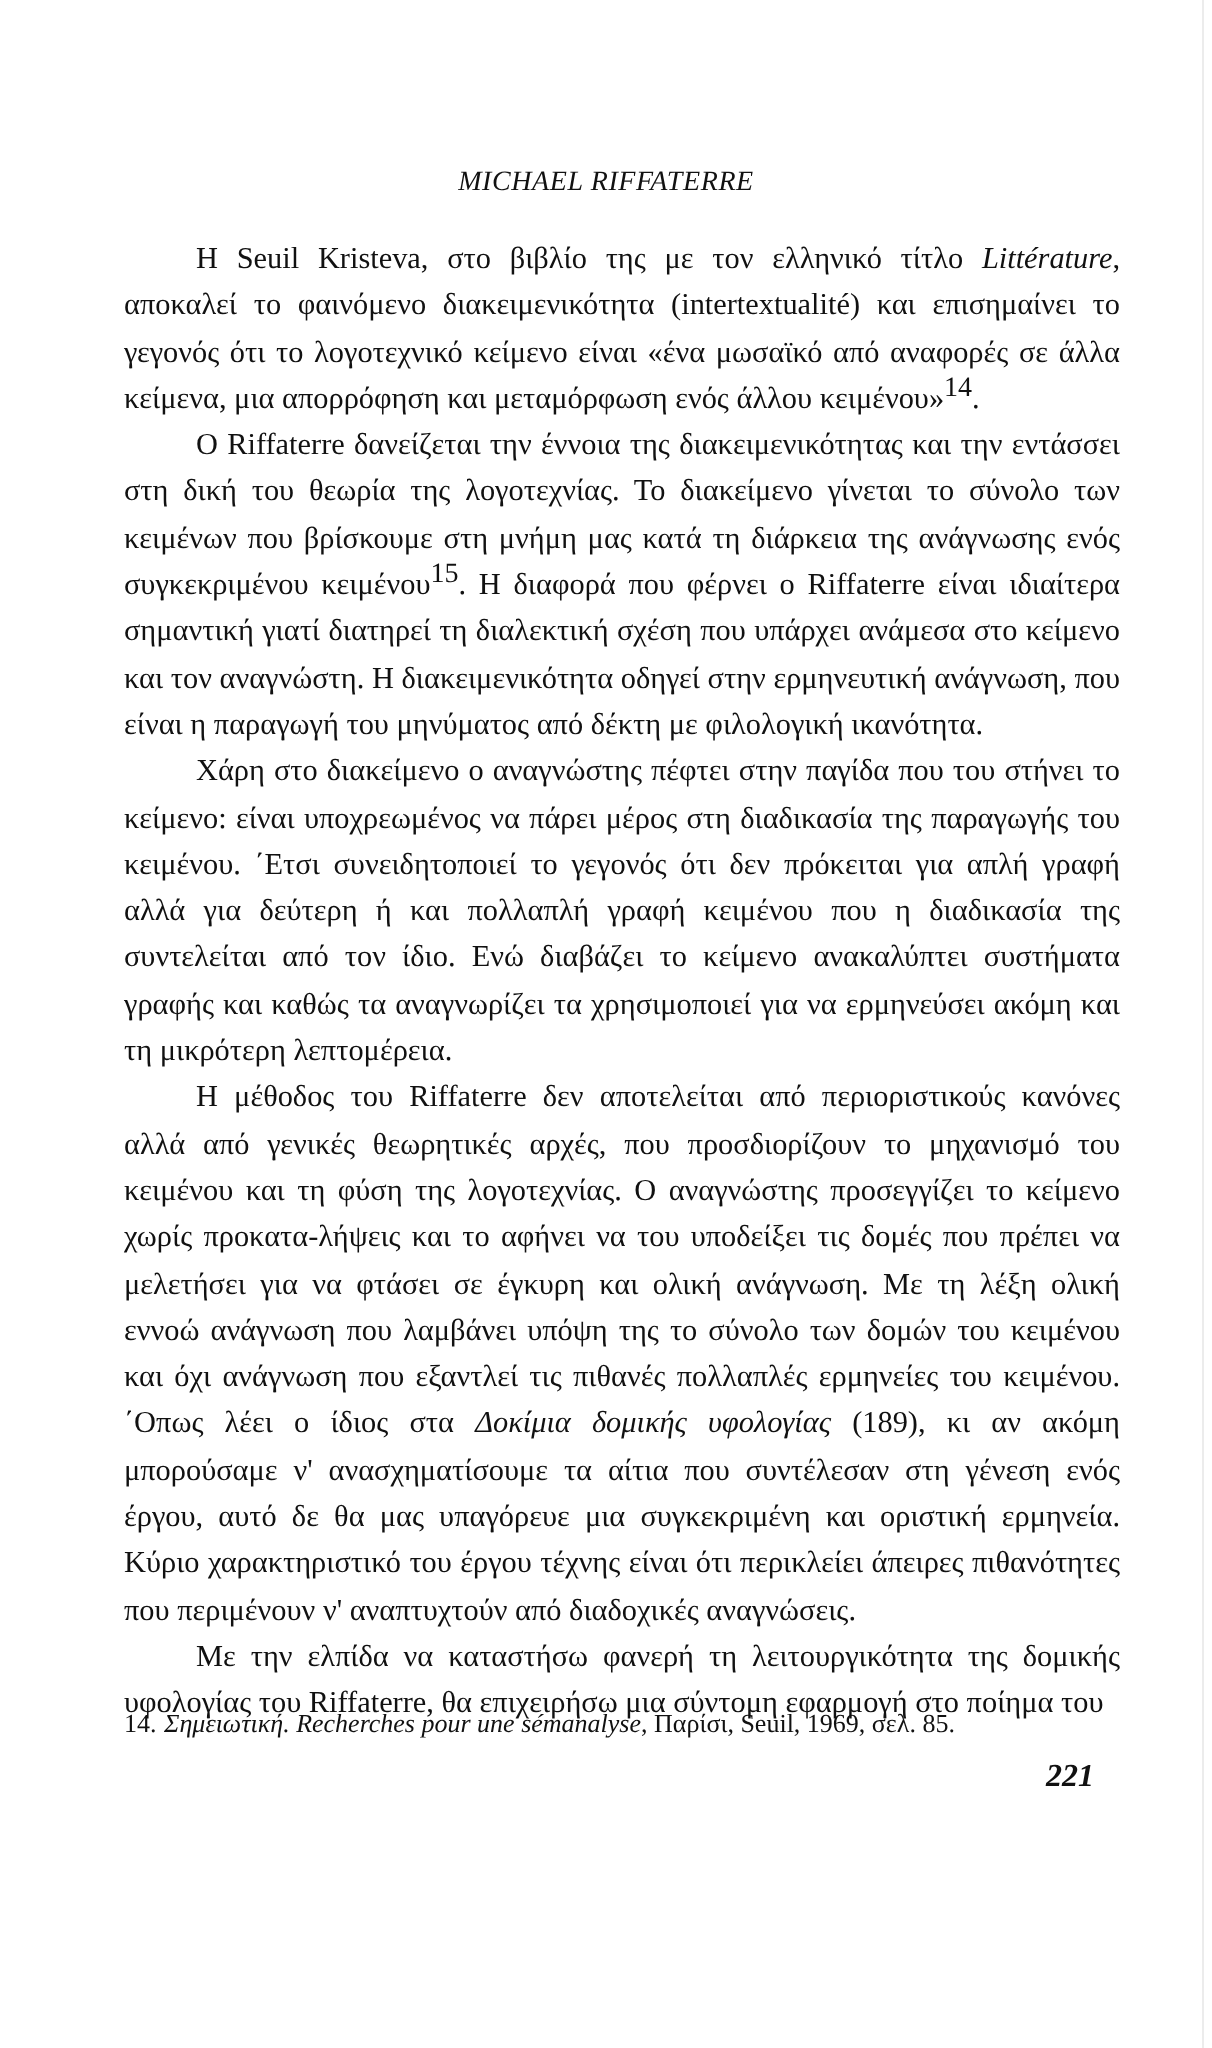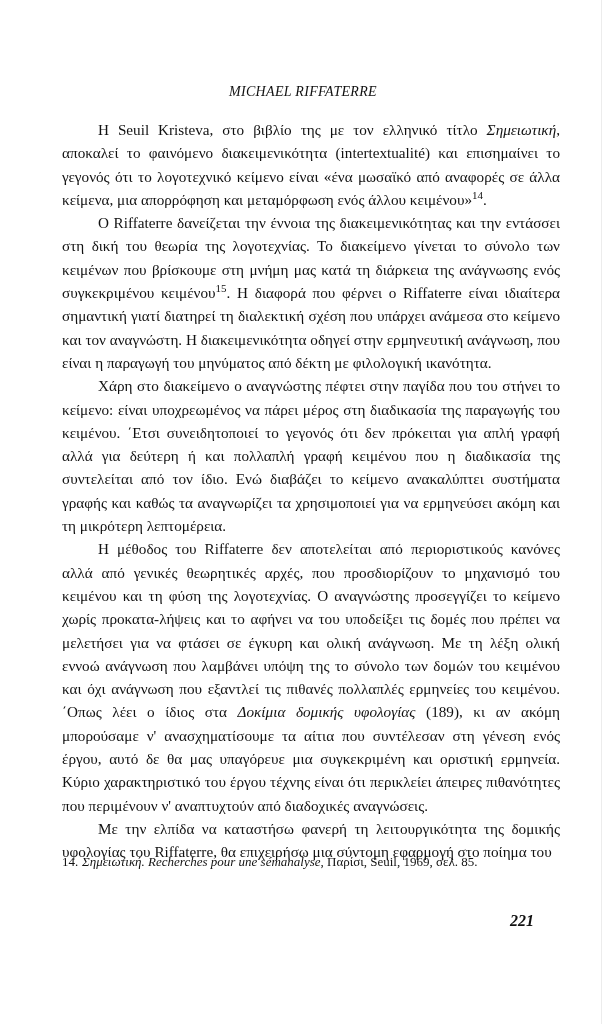--- a/index.html
+++ b/index.html
@@ -50,59 +50,59 @@
   }
   .body-text p {
     margin: 0;
     text-indent: 36px;
   }
   .body-text p.cont {
     text-indent: 0;
   }
   .body-text em { font-style: italic; }
   sup {
-    font-size: 11px;
+    font-size: 14px;
     vertical-align: 6px;
     line-height: 0;
   }
   .footnotes {
     position: absolute;
     top: 852px;
     left: 62px;
     width: 498px;
     font-family: "Liberation Serif", serif;
     font-size: 13px;
     line-height: 19px;
   }
   .fn {
     padding-left: 0;
   }
   .fn-num { display: inline-block; width: 20px; }
   .folio {
     position: absolute;
-    top: 912px;
+    top: 880px;
     left: 510px;
     width: 50px;
-    text-align: left;
+    text-align: center;
     font-family: "Liberation Serif", serif;
     font-style: italic;
     font-weight: bold;
     font-size: 16px;
   }
 </style>
 </head>
 <body>
 
 <div class="page">
   <div class="right-edge"></div>
 
   <div class="running-head">MICHAEL RIFFATERRE</div>
 
   <div class="body-text" id="body-text">
-      <p><span>Η Seuil Kristeva, στο βιβλίο της με τον ελληνικό τίτλο </span><em>Σημειωτική</em><span>, αποκαλεί το φαινόμενο διακειμενικότητα (intertextualité) και επισημαίνει το γεγονός ότι το λογοτεχνικό κείμενο είναι «ένα μωσαϊκό από αναφορές σε άλλα κείμενα, μια απορρόφηση και μεταμόρφωση ενός άλλου κειμένου»</span><sup>14</sup><span>.</span></p>
+      <p><span>Η Seuil Kristeva, στο βιβλίο της με τον ελληνικό τίτλο </span><em>Littérature</em><span>, αποκαλεί το φαινόμενο διακειμενικότητα (intertextualité) και επισημαίνει το γεγονός ότι το λογοτεχνικό κείμενο είναι «ένα μωσαϊκό από αναφορές σε άλλα κείμενα, μια απορρόφηση και μεταμόρφωση ενός άλλου κειμένου»</span><sup>14</sup><span>.</span></p>
       <p><span>Ο Riffaterre δανείζεται την έννοια της διακειμενικότητας και την εντάσσει στη δική του θεωρία της λογοτεχνίας. Το διακείμενο γίνεται το σύνολο των κειμένων που βρίσκουμε στη μνήμη μας κατά τη διάρκεια της ανάγνωσης ενός συγκεκριμένου κειμένου</span><sup>15</sup><span>. Η διαφορά που φέρνει ο Riffaterre είναι ιδιαίτερα σημαντική γιατί διατηρεί τη διαλεκτική σχέση που υπάρχει ανάμεσα στο κείμενο και τον αναγνώστη. Η διακειμενικότητα οδηγεί στην ερμηνευτική ανάγνωση, που είναι η παραγωγή του μηνύματος από δέκτη με φιλολογική ικανότητα.</span></p>
       <p><span>Χάρη στο διακείμενο ο αναγνώστης πέφτει στην παγίδα που του στήνει το κείμενο: είναι υποχρεωμένος να πάρει μέρος στη διαδικασία της παραγωγής του κειμένου. ΄Ετσι συνειδητοποιεί το γεγονός ότι δεν πρόκειται για απλή γραφή αλλά για δεύτερη ή και πολλαπλή γραφή κειμένου που η διαδικασία της συντελείται από τον ίδιο. Ενώ διαβάζει το κείμενο ανακαλύπτει συστήματα γραφής και καθώς τα αναγνωρίζει τα χρησιμοποιεί για να ερμηνεύσει ακόμη και τη μικρότερη λεπτομέρεια.</span></p>
       <p><span>Η μέθοδος του Riffaterre δεν αποτελείται από περιοριστικούς κανόνες αλλά από γενικές θεωρητικές αρχές, που προσδιορίζουν το μηχανισμό του κειμένου και τη φύση της λογοτεχνίας. Ο αναγνώστης προσεγγίζει το κείμενο χωρίς προκατα-λήψεις και το αφήνει να του υποδείξει τις δομές που πρέπει να μελετήσει για να φτάσει σε έγκυρη και ολική ανάγνωση. Με τη λέξη ολική εννοώ ανάγνωση που λαμβάνει υπόψη της το σύνολο των δομών του κειμένου και όχι ανάγνωση που εξαντλεί τις πιθανές πολλαπλές ερμηνείες του κειμένου. ΄Οπως λέει ο ίδιος στα </span><em>Δοκίμια δομικής υφολογίας</em><span> (189), κι αν ακόμη μπορούσαμε ν' ανασχηματίσουμε τα αίτια που συντέλεσαν στη γένεση ενός έργου, αυτό δε θα μας υπαγόρευε μια συγκεκριμένη και οριστική ερμηνεία. Κύριο χαρακτηριστικό του έργου τέχνης είναι ότι περικλείει άπειρες πιθανότητες που περιμένουν ν' αναπτυχτούν από διαδοχικές αναγνώσεις.</span></p>
       <p><span>Με την ελπίδα να καταστήσω φανερή τη λειτουργικότητα της δομικής υφολογίας του Riffaterre, θα επιχειρήσω μια σύντομη εφαρμογή στο ποίημα του</span></p>
     </div>
 
   <div class="footnotes" id="footnotes">
       <div class="fn"><span class="fn-num">14.</span><em>Σημειωτική. Recherches pour une sémanalyse</em><span>, Παρίσι, Seuil, 1969, σελ. 85.</span></div>
     </div>
 

